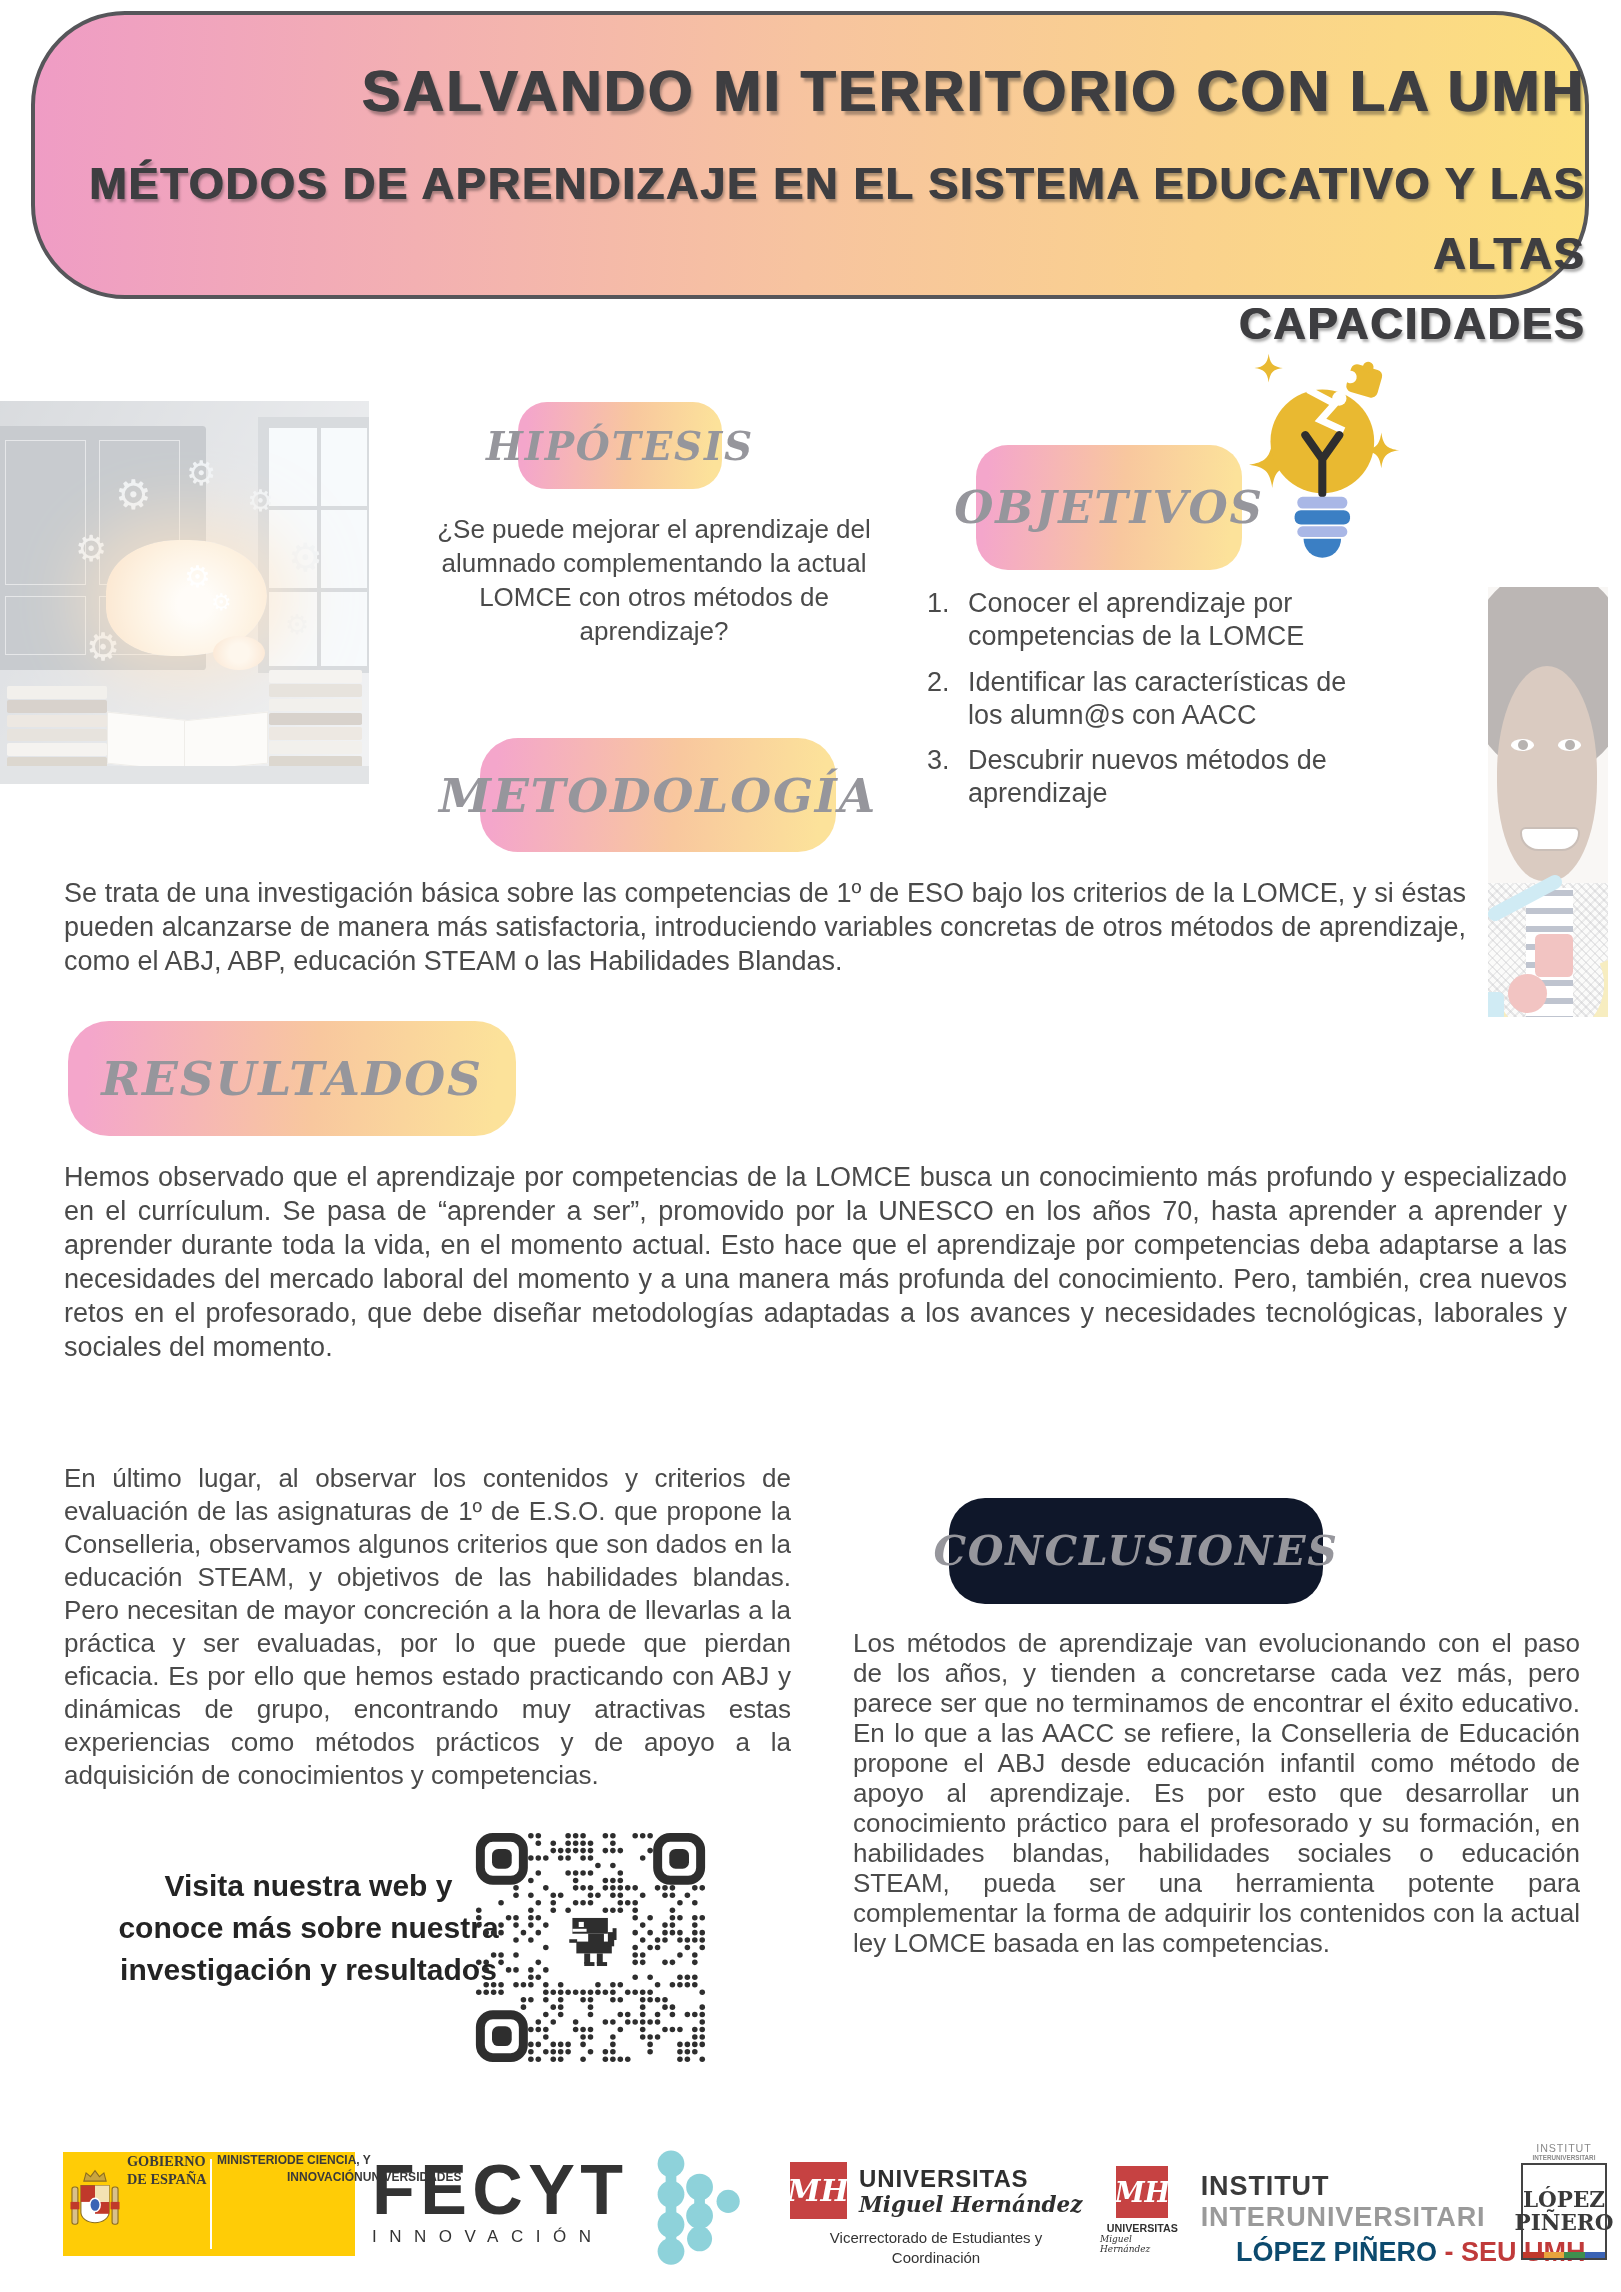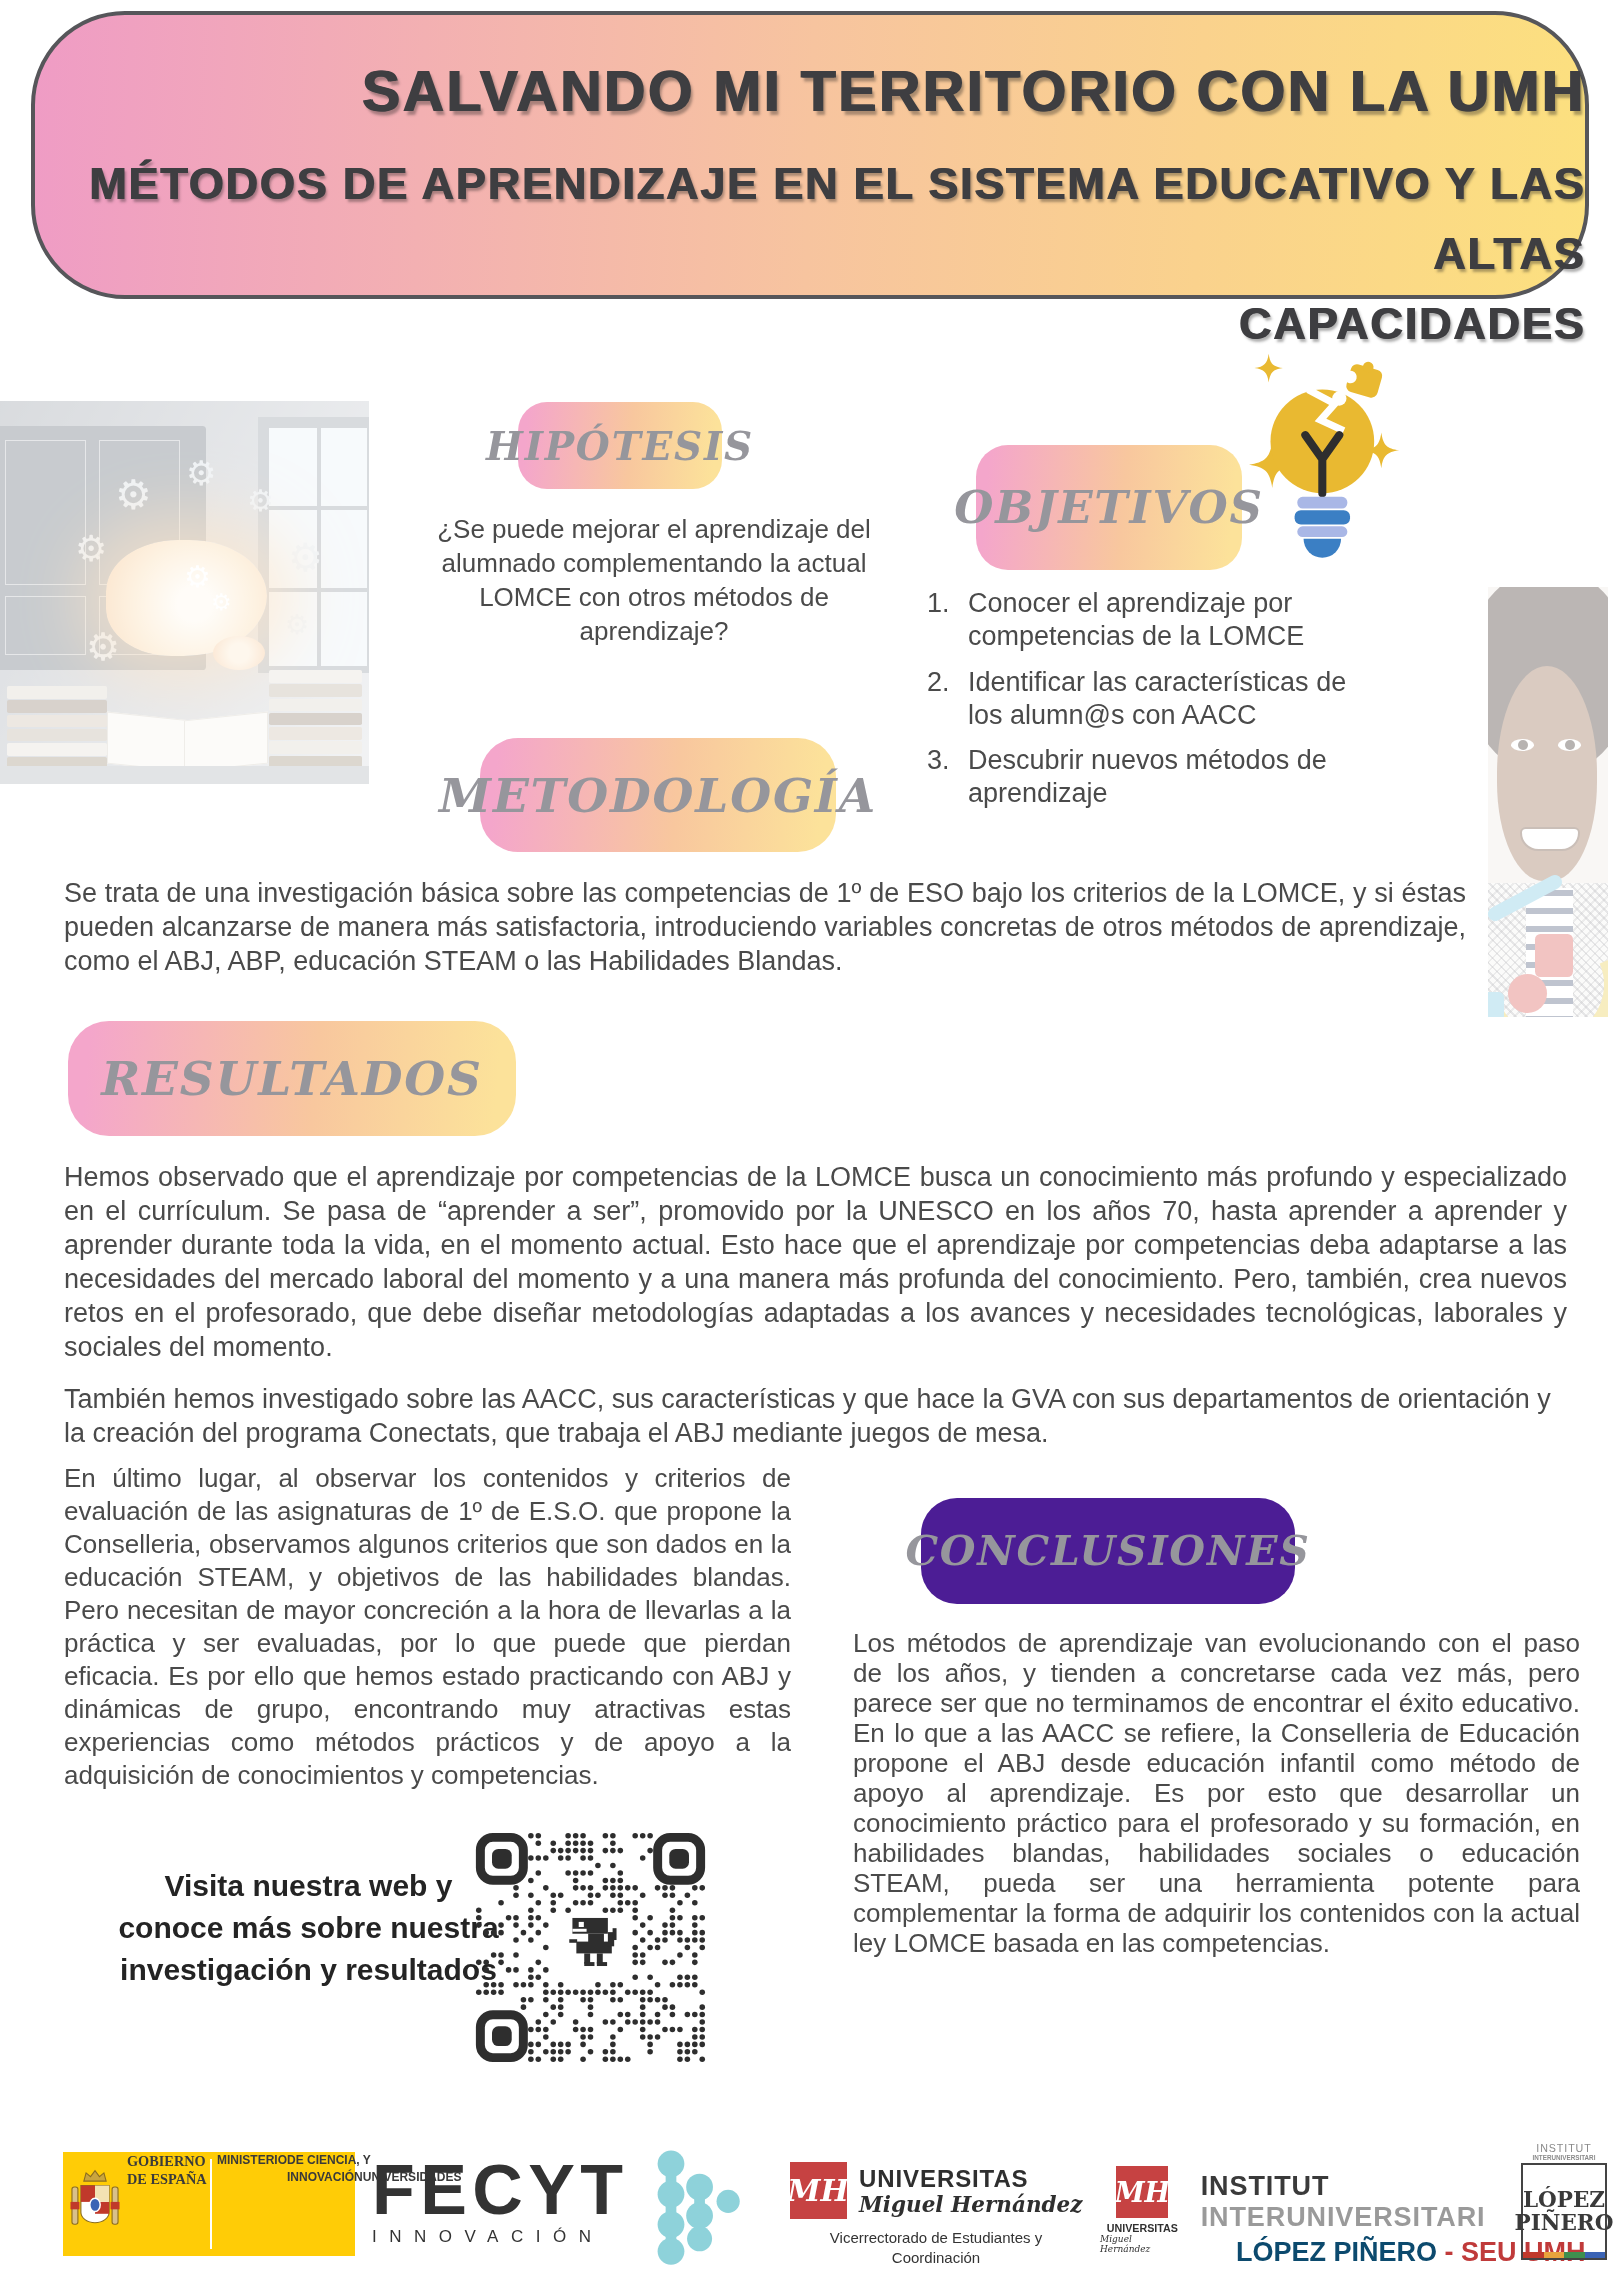--- a/index.html
+++ b/index.html
@@ -14,21 +14,21 @@
   .header .title{margin-top:43px;font-size:57px;font-weight:700;letter-spacing:2.7px;color:#3e3e41;
           text-shadow:1.8px 0 0 #3e3e41,3.6px 3.6px 2.7px rgba(30,30,30,.35);}
   .header .subtitle{margin-top:25px;font-size:45px;font-weight:700;letter-spacing:1.8px;color:#3e3e41;
           line-height:70px;text-shadow:1.3px 0 0 #3e3e41,2.7px 2.7px 2.7px rgba(30,30,30,.35);}
 
   
   .badge{position:absolute;display:flex;align-items:center;justify-content:center;
          background:linear-gradient(95deg,#f4a6cb 5%,#f8c79e 55%,#fce29a 95%);
          color:#96969c;font-family:"DejaVu Serif","Liberation Serif",serif;
          font-style:italic;font-weight:700;letter-spacing:1.8px;}
-  .badge.solid{background:#4c1d95;}
+  .badge.solid{background:#0f172a;margin-left:28px;}
 
   
   .para{position:absolute;text-align:justify;color:#4a4a4a;}
   .centered{text-align:center;}
 
   
   .obj-list{position:absolute;left:927px;top:587px;width:452px;}
   .obj-item{display:flex;font-size:27px;line-height:33px;color:#4a4a4a;margin-bottom:12.5px;}
   .obj-item .num{width:41px;flex:0 0 41px;}
 
@@ -240,21 +240,20 @@
 
   <div class="badge" style="left:480px;top:738px;width:356px;height:114px;border-radius:38px;font-size:47px;">
     <span>METODOLOGÍA</span>
   </div>
   <div class="para" style="left:64px;top:876px;width:1402px;font-size:27px;line-height:34px;">Se trata de una investigación básica sobre las competencias de 1º de ESO bajo los criterios de la LOMCE, y si éstas pueden alcanzarse de manera más satisfactoria, introduciendo variables concretas de otros métodos de aprendizaje, como el ABJ, ABP, educación STEAM o las Habilidades Blandas.</div>
 
   <div class="badge" style="left:68px;top:1021px;width:448px;height:115px;border-radius:41px;font-size:47px;">
     <span>RESULTADOS</span>
   </div>
   <div class="para" style="left:64px;top:1160px;width:1503px;font-size:27px;line-height:34px;">Hemos observado que el aprendizaje por competencias de la LOMCE busca un conocimiento más profundo y especializado en el currículum. Se pasa de “aprender a ser”, promovido por la UNESCO en los años 70, hasta aprender a aprender y aprender durante toda la vida, en el momento actual. Esto hace que el aprendizaje por competencias deba adaptarse a las necesidades del mercado laboral del momento y a una manera más profunda del conocimiento. Pero, también, crea nuevos retos en el profesorado, que debe diseñar metodologías adaptadas a los avances y necesidades tecnológicas, laborales y sociales del momento.</div>
-  <div class="para" style="left:64px;top:1382px;width:1503px;font-size:27px;line-height:34px;text-align:left;">También hemos investigado sobre las AACC, sus características y que hace la GVA con sus departamentos de orientación y la creación del programa Conectats, que trabaja el ABJ mediante juegos de mesa.</div>
   <div class="para" style="left:64px;top:1462px;width:727px;font-size:26px;line-height:33px;">En último lugar, al observar los contenidos y criterios de evaluación de las asignaturas de 1º de E.S.O. que propone la Conselleria, observamos algunos criterios que son dados en la educación STEAM, y objetivos de las habilidades blandas. Pero necesitan de mayor concreción a la hora de llevarlas a la práctica y ser evaluadas, por lo que puede que pierdan eficacia. Es por ello que hemos estado practicando con ABJ y dinámicas de grupo, encontrando muy atractivas estas experiencias como métodos prácticos y de apoyo a la adquisición de conocimientos y competencias.</div>
 
   <div class="badge solid" style="left:921px;top:1498px;width:374px;height:106px;border-radius:36px;font-size:41px;">
     <span>CONCLUSIONES</span>
   </div>
   <div class="para" style="left:853px;top:1628px;width:727px;font-size:26px;line-height:30px;">Los métodos de aprendizaje van evolucionando con el paso de los años, y tienden a concretarse cada vez más, pero parece ser que no terminamos de encontrar el éxito educativo. En lo que a las AACC se refiere, la Conselleria de Educación propone el ABJ desde educación infantil como método de apoyo al aprendizaje. Es por esto que desarrollar un conocimiento práctico para el profesorado y su formación, en habilidades blandas, habilidades sociales o educación STEAM, pueda ser una herramienta potente para complementar la forma de adquirir los contenidos con la actual ley LOMCE basada en las competencias.</div>
 
   <div class="cta">Visita nuestra web y conoce más sobre nuestra investigación y resultados</div>
   <svg id="qr" viewBox="0 0 258 258">
     <g fill="none" stroke="#2e2e2e" stroke-width="10">

